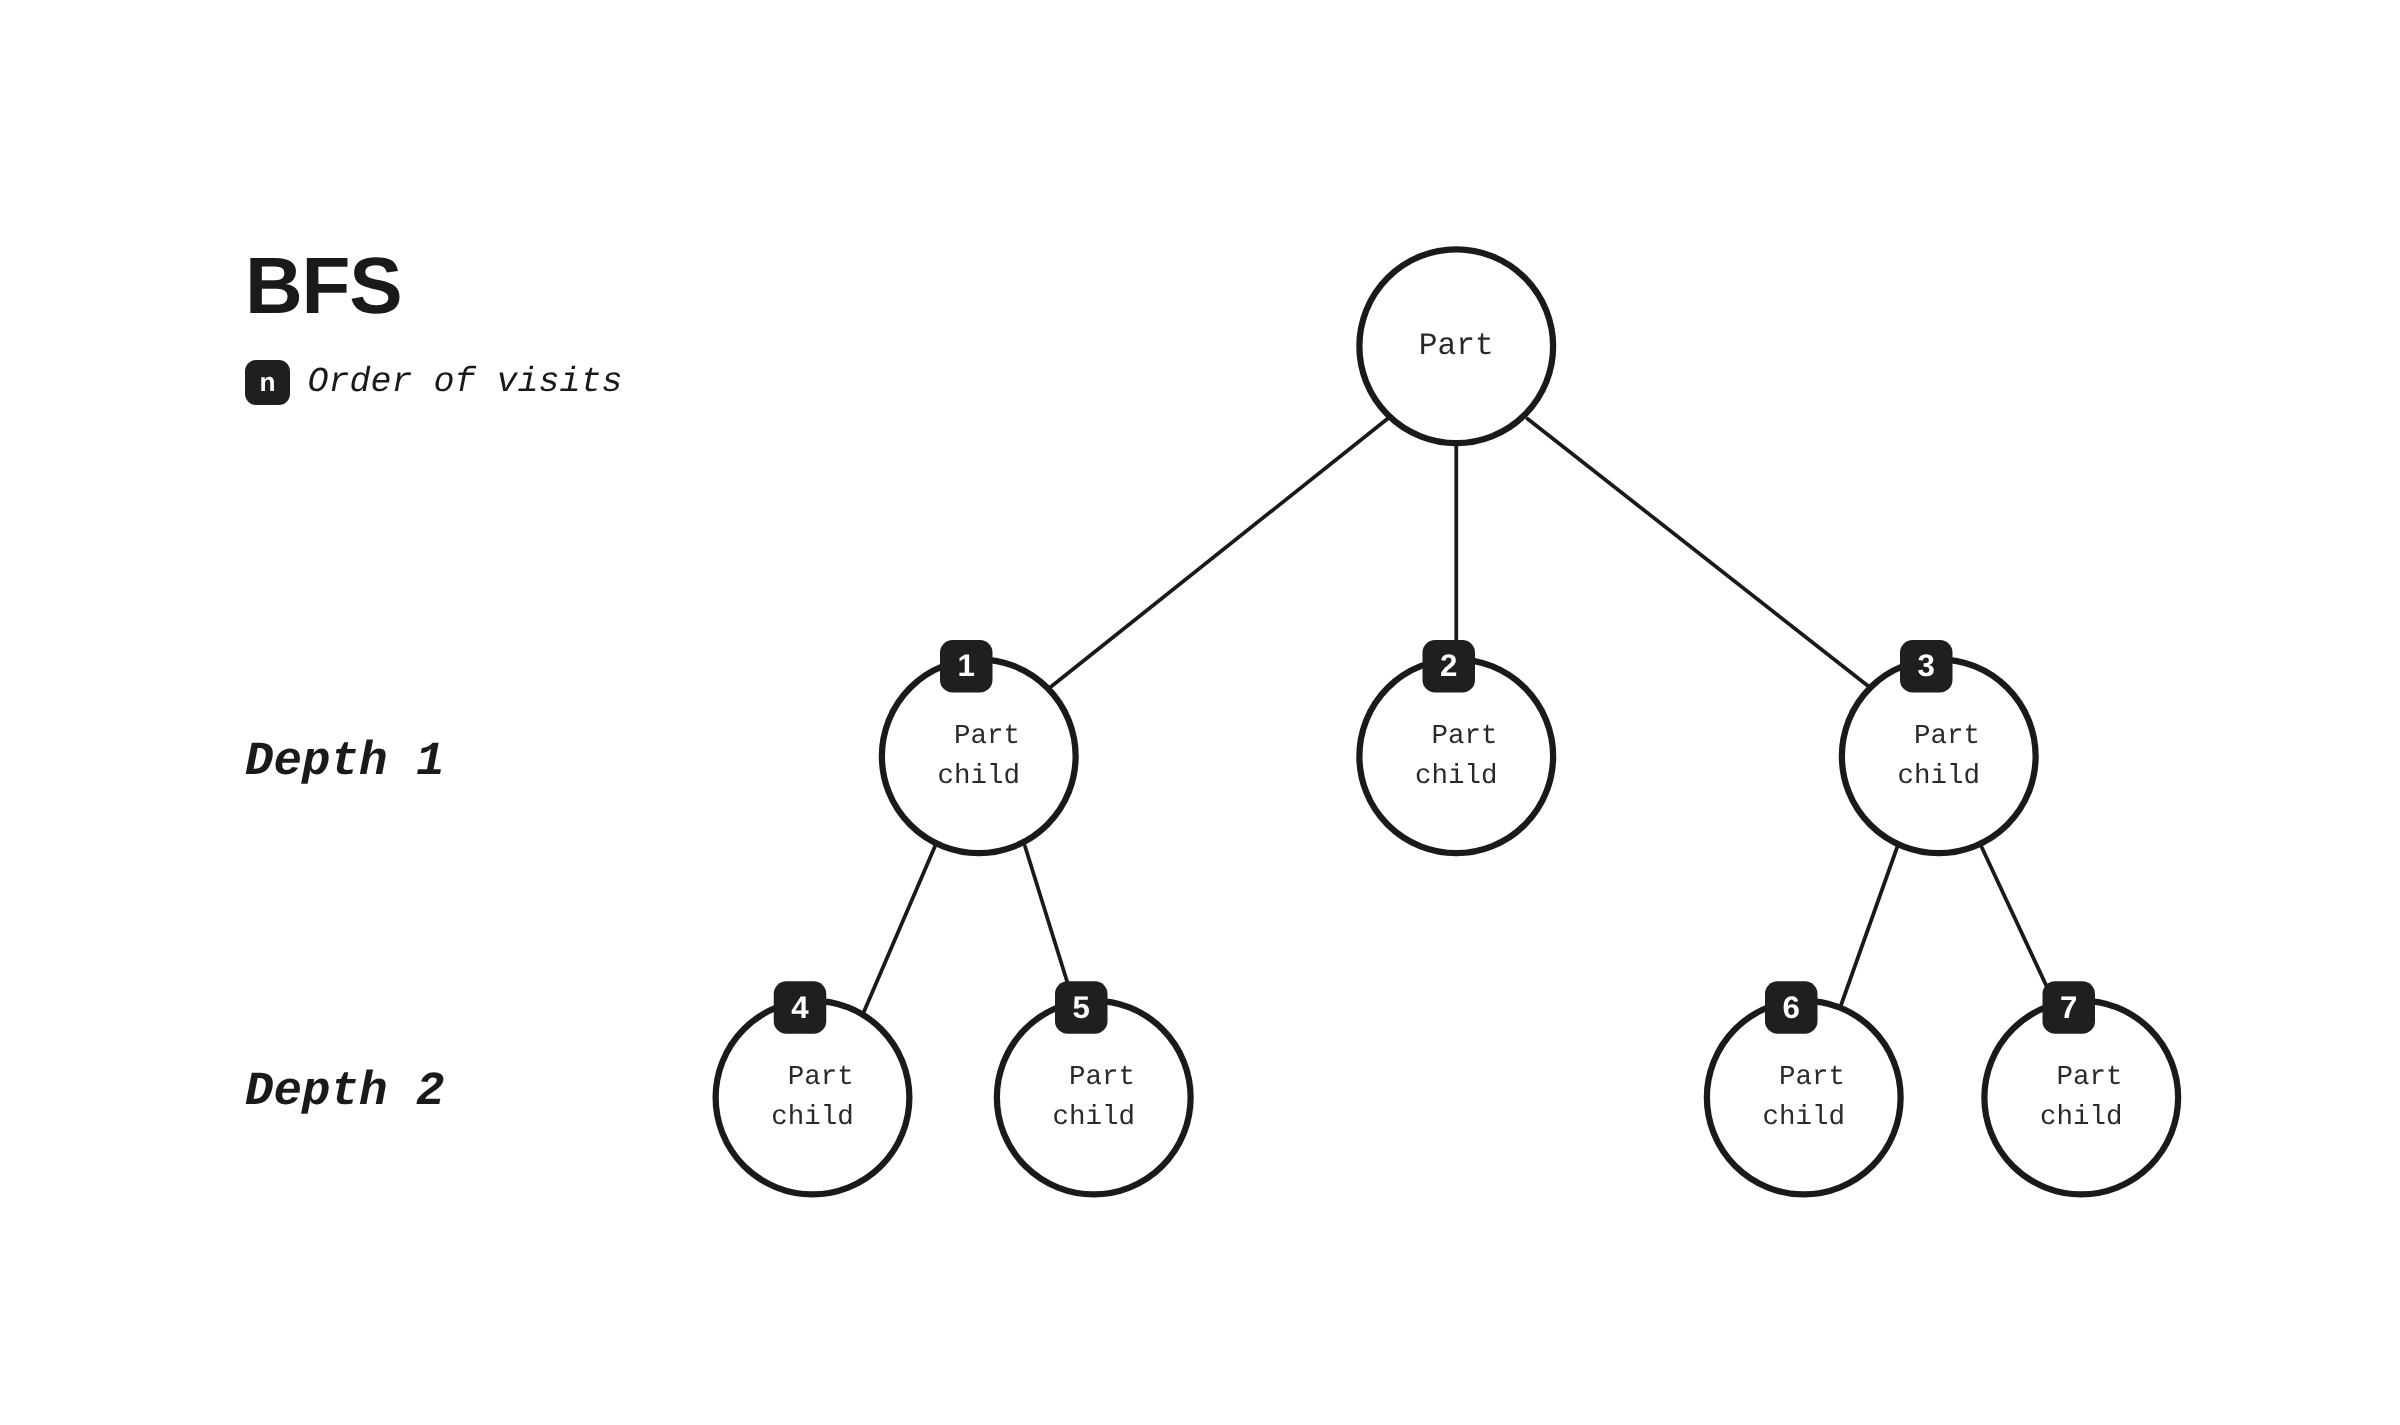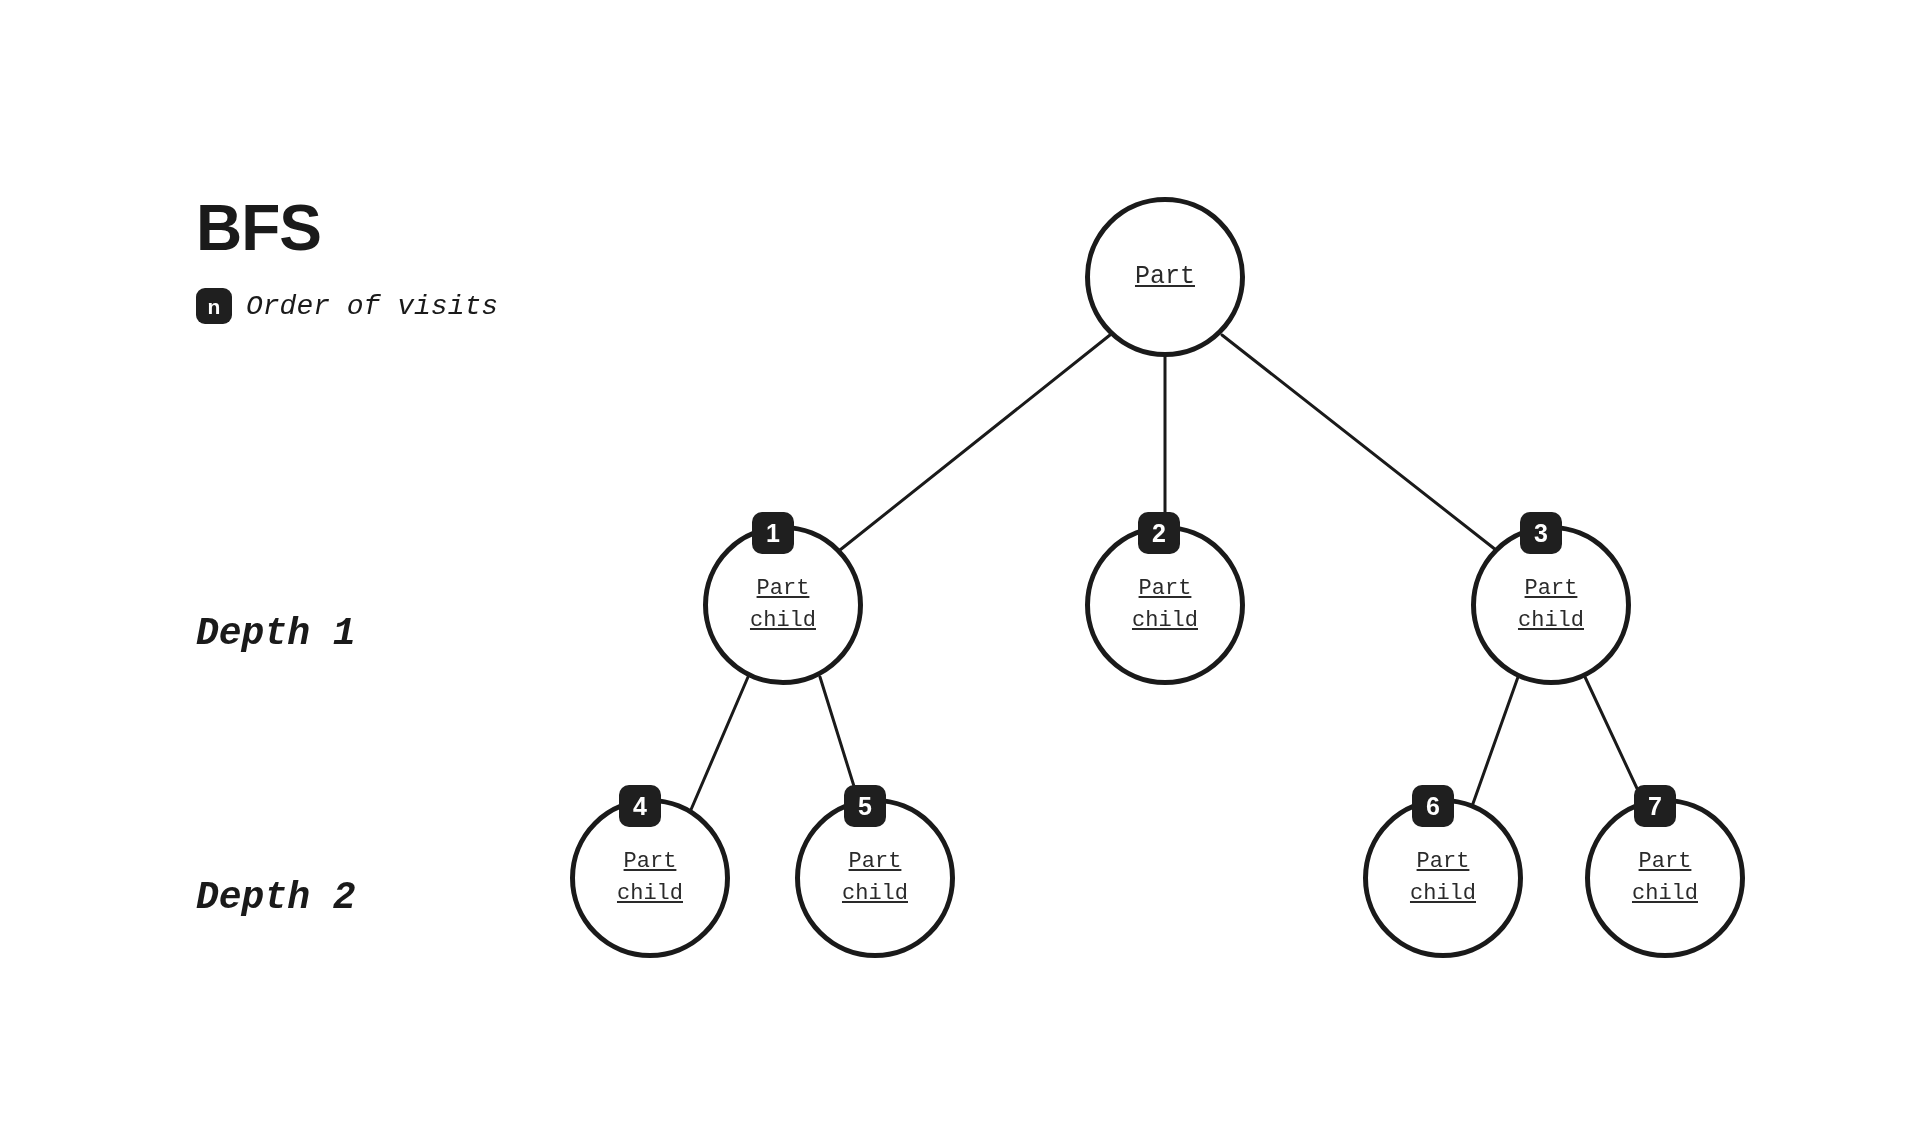--- a/index.html
+++ b/index.html
@@ -72,44 +72,42 @@
   
   .depth-label {
     position: absolute;
     font-family: "Liberation Mono", "DejaVu Sans Mono", monospace;
     font-style: italic;
     font-weight: bold;
     font-size: 38px;
     color: #1a1a1a;
     white-space: nowrap;
     z-index: 5;
-    margin-top: 24px;
   }
 
   
   .node {
     position: absolute;
     box-sizing: border-box;
     border: 5px solid #1a1a1a;
     border-radius: 50%;
     background: #ffffff;
     display: flex;
     flex-direction: column;
     align-items: center;
     justify-content: center;
     z-index: 3;
   }
   .node-label {
     font-family: "Liberation Mono", "DejaVu Sans Mono", monospace;
     font-size: 22px;
     line-height: 1.45;
     color: #2a2a2a;
-    text-align: center;
+    text-align: right;
     white-space: pre-line;
-    text-decoration: underline;
   }
   .node-root .node-label {
     font-size: 25px;
   }
 
   
   .order-badge {
     position: absolute;
     width: 42px;
     height: 42px;

